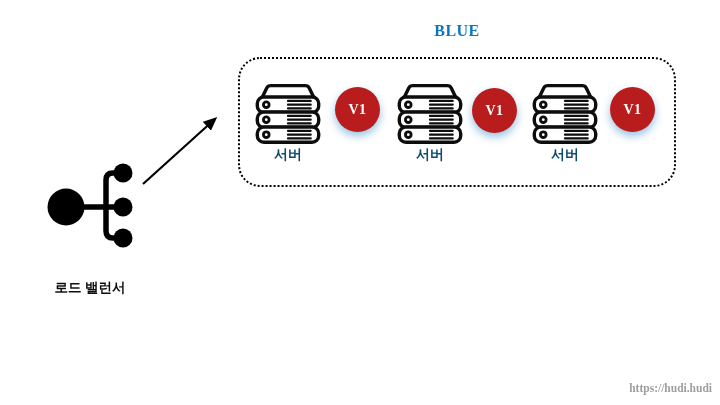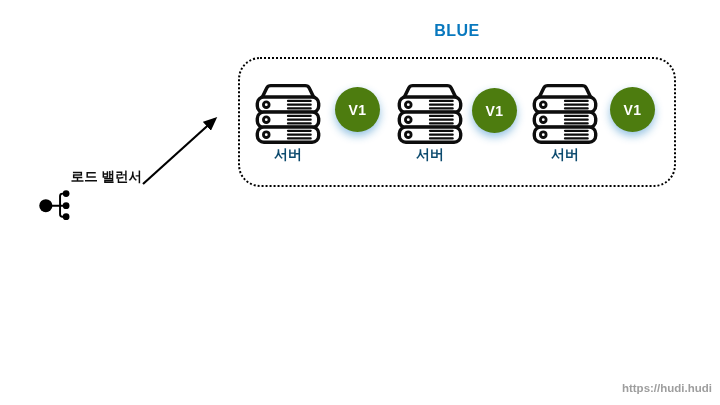--- a/index.html
+++ b/index.html
@@ -1,21 +1,21 @@
 <!DOCTYPE html>
 <html><head>
 <meta charset="utf-8">
 <style>
   html,body{margin:0;padding:0;background:#fff;}
   .stage{
     position:relative;
     width:720px;height:405px;
     background:#ffffff;
     overflow:hidden;
-    font-family:Liberation Sans, sans-serif;
+    font-family:Liberation Serif, serif;
   }
   
   .cluster-title{
     position:absolute;
     left:238px;top:22px;width:438px;
     text-align:center;
     font-size:16px;font-weight:800;
     letter-spacing:.5px;
     color:#0878be;
   }
@@ -39,31 +39,31 @@
     margin-top:2px;
     font-size:14px;font-weight:700;color:#0c4a6e;
     white-space:nowrap;
   }
   .server-icon{width:68px;height:62px;display:block;}
   
   .version-badge{
     position:absolute;
     width:45px;height:45px;
     border-radius:50%;
-    background:#4d7c0f;
+    background:#b91c1c;
     color:#fff;
     font-size:14px;font-weight:800;
     display:flex;align-items:center;justify-content:center;
     letter-spacing:.5px;
     box-shadow:0 4px 9px rgba(17,119,190,.45);
   }
   
   .lb-wrap{
     position:absolute;left:38px;top:160px;width:104px;
-    display:flex;flex-direction:row;
+    display:flex;flex-direction:column;align-items:center;gap:21px;
   }
   .lb-icon{width:92px;height:90px;display:block;}
   .lb-label{
     margin-top:8px;
     font-size:13.5px;font-weight:800;color:#0d0d0d;
     white-space:nowrap;
   }
   
   .arrow-svg{position:absolute;left:136px;top:110px;width:92px;height:84px;}
   

